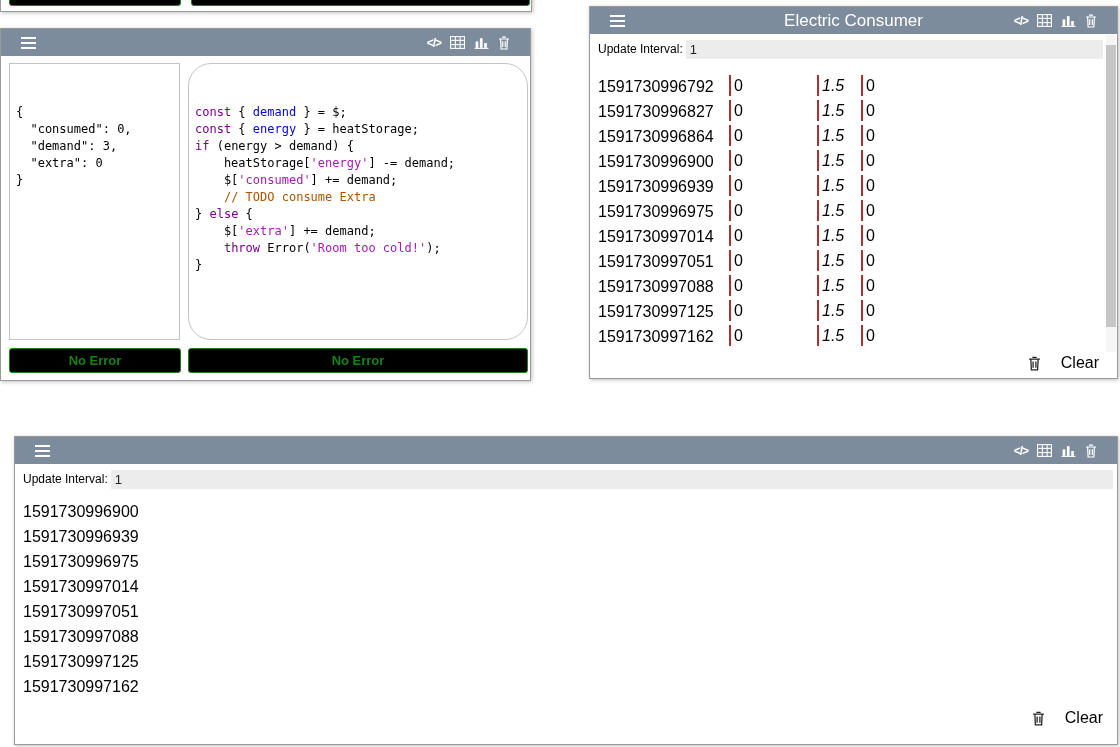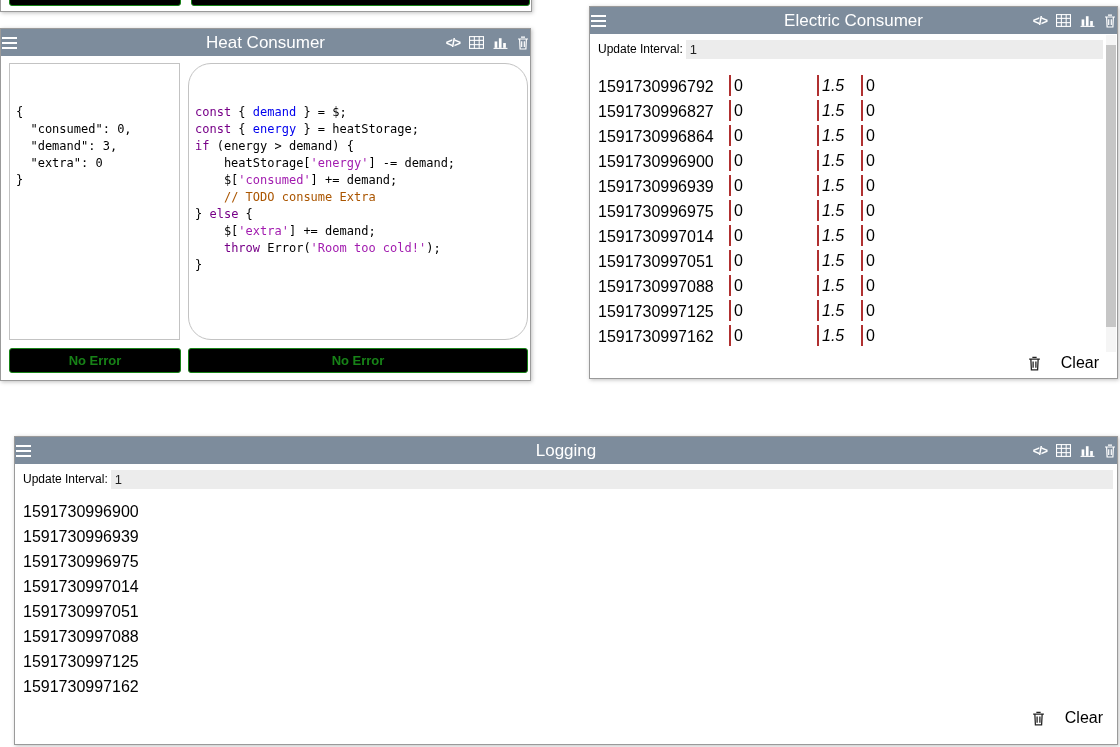--- a/index.html
+++ b/index.html
@@ -2,21 +2,21 @@
 <html><head>
 <meta charset="utf-8">
 <style>
   * { margin:0; padding:0; box-sizing:border-box; }
   html,body { background:#fff; }
   body { font-family:"Liberation Sans","DejaVu Sans",sans-serif; color:#000; }
   .stage { position:relative; width:1120px; height:747px; overflow:hidden; background:#fff; }
 
   .card { position:absolute; background:#fff; border:1px solid #9a9a9a; box-shadow:1px 1px 4px rgba(0,0,0,.25); }
 
-  .hdr { position:absolute; left:0; top:0; right:0; height:27px; background:#7d8c9c; display:flex; align-items:center; padding:0 1px; color:#fff; }
+  .hdr { position:absolute; left:0; top:0; right:0; height:27px; background:#7d8c9c; display:flex; align-items:center; padding:0 20px; color:#fff; }
   .hdr-title { position:absolute; left:0; right:0; text-align:center; font-size:17px; pointer-events:none; }
   .burger { display:flex; flex-direction:column; gap:3px; cursor:pointer; z-index:2; }
   .burger i { display:block; width:15px; height:2px; background:#fff; }
   .hdr-icons { margin-left:auto; display:flex; align-items:center; gap:9px; z-index:2; }
   .icn-code { font-size:12px; font-weight:bold; letter-spacing:-1px; cursor:pointer; }
   .hdr-icons svg { display:block; cursor:pointer; }
 
   .code-box { position:absolute; border:1px solid #c3c3c3; background:#fff; overflow:hidden; font-family:"DejaVu Sans Mono","Liberation Mono",monospace; font-size:12px; line-height:17px; padding:6px 6px; white-space:pre; }
   .cl { min-height:17px; }
   .tok-kw  { color:#770088; }
@@ -53,21 +53,20 @@
     <button class="no-error" style="left:190px; bottom:5px; width:339px; height:24px;">No Error</button>
   </div>
 
   <div class="card" style="left:0; top:28px; width:531px; height:353px;">
     <div class="hdr">
       <span class="burger">
           <i></i>
           <i></i>
           <i></i>
         </span>
-      <span class="hdr-title">Heat Consumer</span>
       <span class="hdr-icons">
         <span class="icn-code">&lt;/&gt;</span>
         <svg width="15" height="13" viewBox="0 0 14 12">
           <rect x="0.5" y="0.5" width="13" height="11" fill="none" stroke="currentColor"></rect>
           <line x1="0.5" y1="4" x2="13.5" y2="4" stroke="currentColor"></line>
           <line x1="0.5" y1="8" x2="13.5" y2="8" stroke="currentColor"></line>
           <line x1="5" y1="0.5" x2="5" y2="11.5" stroke="currentColor"></line>
           <line x1="9.5" y1="0.5" x2="9.5" y2="11.5" stroke="currentColor"></line>
         </svg>
         <svg width="15" height="13" viewBox="0 0 14 12">
@@ -202,21 +201,20 @@
     </div>
   </div>
 
   <div class="card" style="left:14px; top:436px; width:1104px; height:309px;">
     <div class="hdr">
       <span class="burger">
           <i></i>
           <i></i>
           <i></i>
         </span>
-      <span class="hdr-title">Logging</span>
       <span class="hdr-icons">
         <span class="icn-code">&lt;/&gt;</span>
         <svg width="15" height="13" viewBox="0 0 14 12">
           <rect x="0.5" y="0.5" width="13" height="11" fill="none" stroke="currentColor"></rect>
           <line x1="0.5" y1="4" x2="13.5" y2="4" stroke="currentColor"></line>
           <line x1="0.5" y1="8" x2="13.5" y2="8" stroke="currentColor"></line>
           <line x1="5" y1="0.5" x2="5" y2="11.5" stroke="currentColor"></line>
           <line x1="9.5" y1="0.5" x2="9.5" y2="11.5" stroke="currentColor"></line>
         </svg>
         <svg width="15" height="13" viewBox="0 0 14 12">

